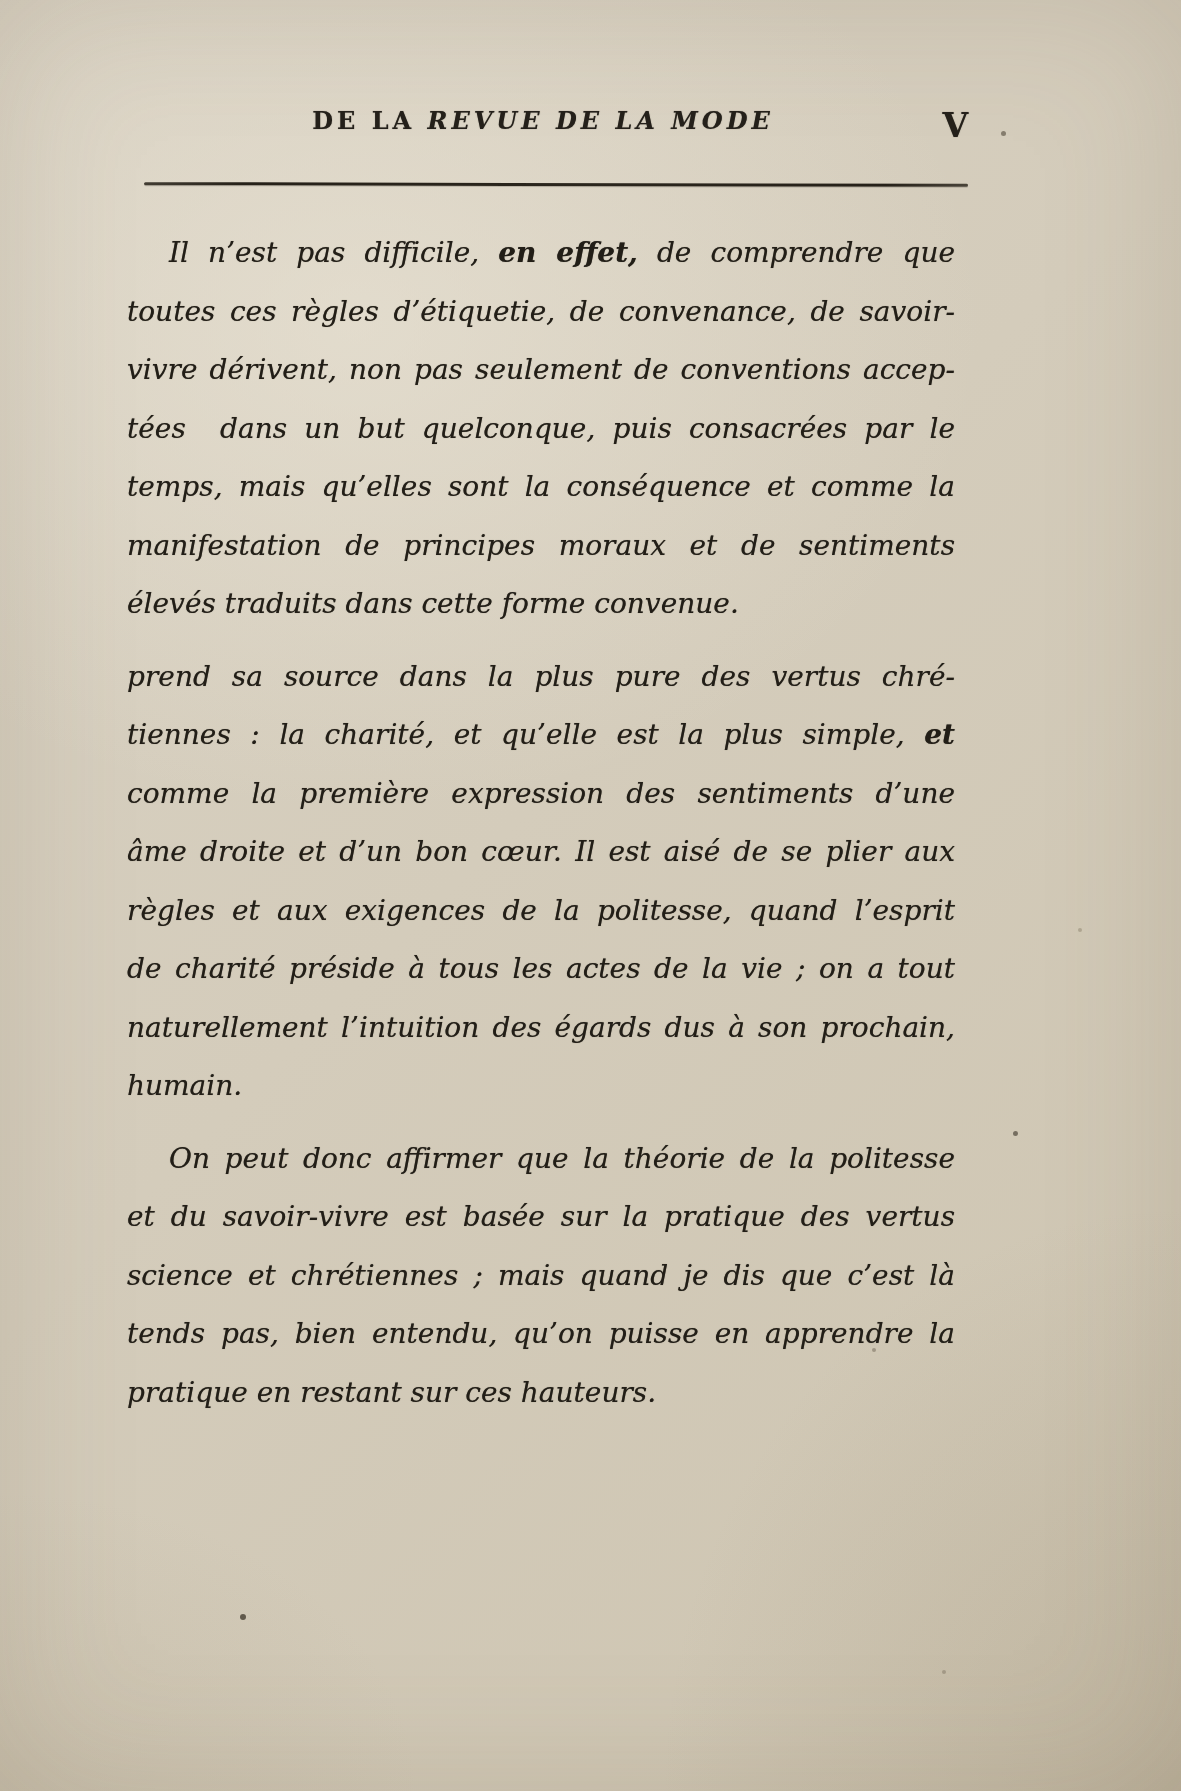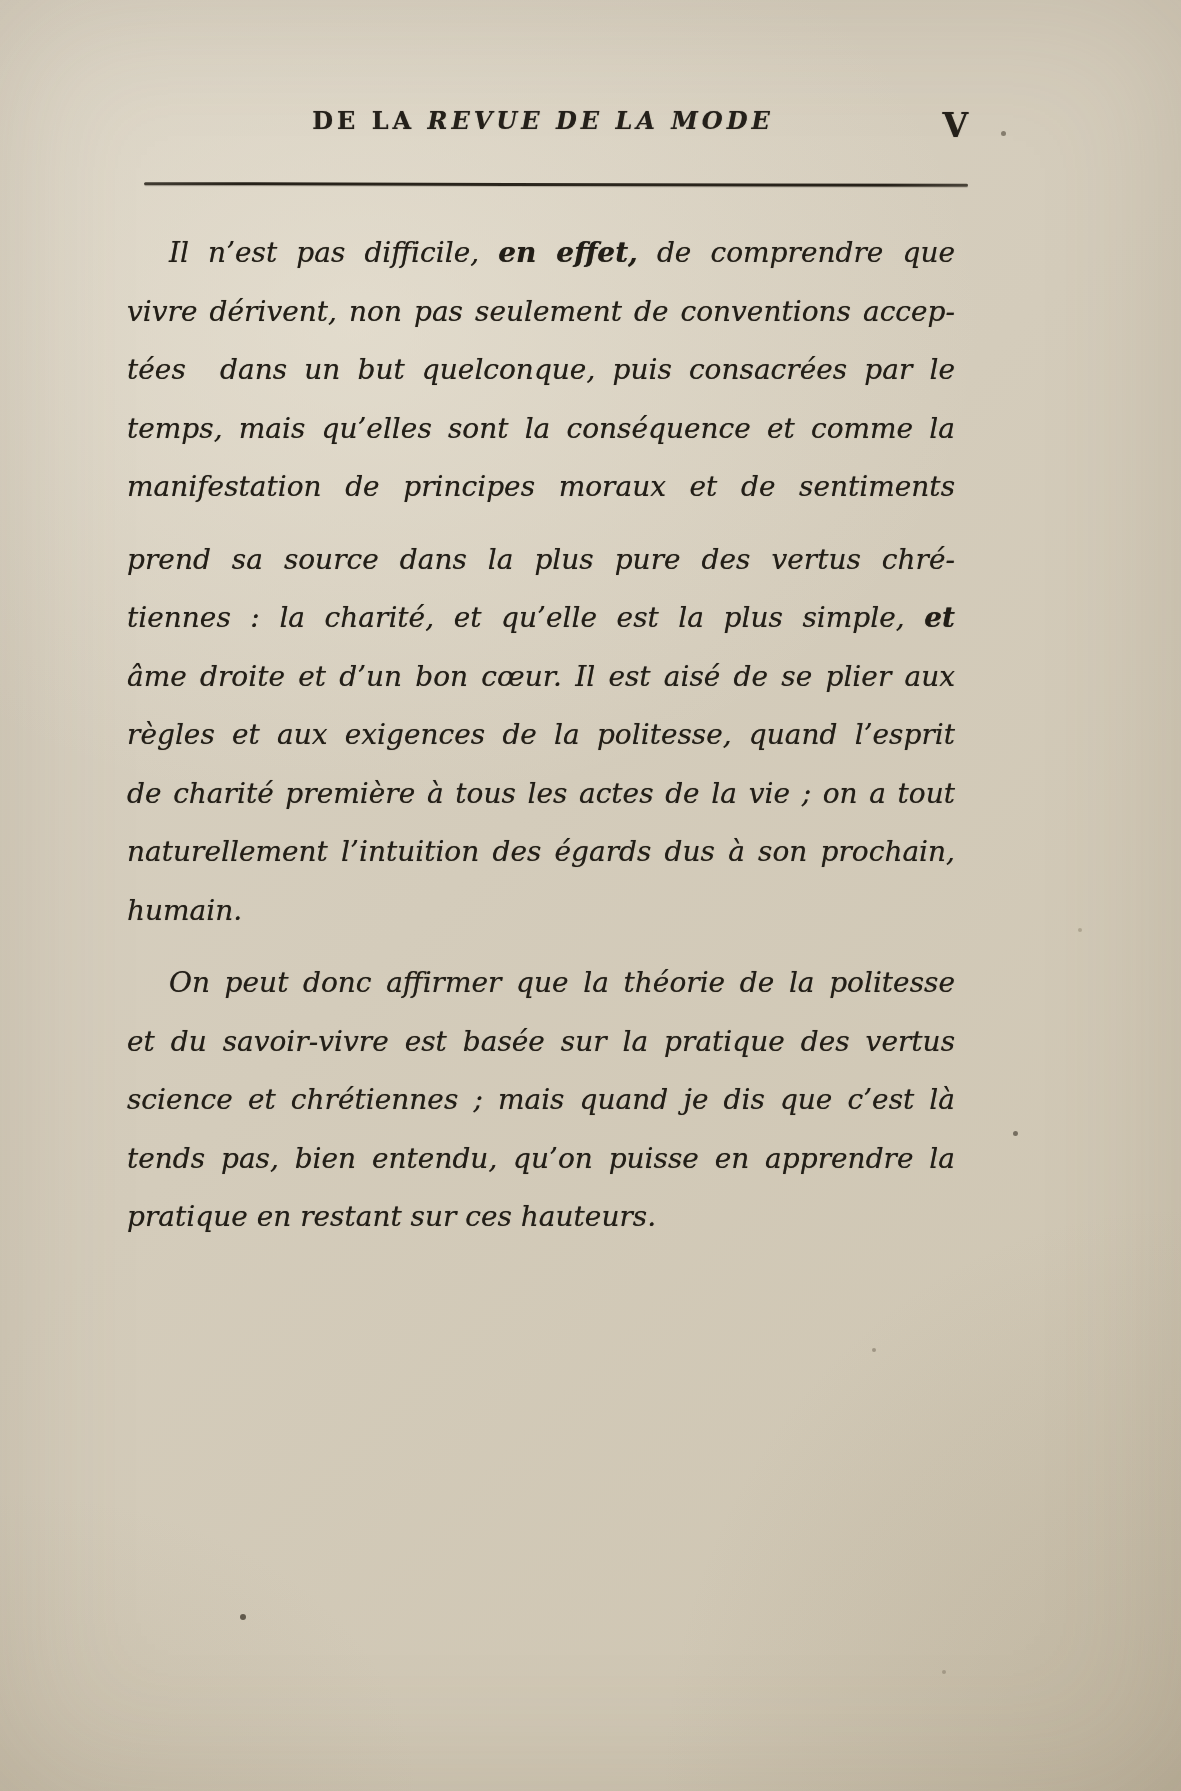--- a/index.html
+++ b/index.html
@@ -64,31 +64,34 @@
 
   <div class="running-head"><span>DE LA </span><span class="head-italic">REVUE DE LA MODE</span></div>
 
   <div class="folio">V</div>
 
   <div class="head-rule"></div>
 
   <div class="text-block" id="text-block">
       <div class="paragraph">
         <div class="line"><span class="indent"></span><span>Il n’est pas difficile, </span><span class="seg-bold">en effet,</span><span> de comprendre que</span></div>
+        <div class="line"><span>toutes ces règles d’étiquetie, de convenance, de savoir-</span></div>
         <div class="line"><span>vivre dérivent, non pas seulement de conventions accep-</span></div>
         <div class="line"><span>tées&nbsp; dans un but quelconque, puis consacrées par le</span></div>
         <div class="line"><span>temps, mais qu’elles sont la conséquence et comme la</span></div>
         <div class="line"><span>manifestation de principes moraux et de sentiments</span></div>
+        <div class="line last"><span>élevés traduits dans cette forme convenue.</span></div>
       </div>
       <div class="paragraph">
         <div class="line"><span>prend sa source dans la plus pure des vertus chré-</span></div>
         <div class="line"><span>tiennes : la charité,  et qu’elle est la plus simple, </span><span class="seg-bold">et</span></div>
+        <div class="line"><span>comme la première expression des sentiments d’une</span></div>
         <div class="line"><span>âme droite et d’un bon cœur. Il est aisé de se plier aux</span></div>
         <div class="line"><span>règles et aux exigences de la politesse, quand l’esprit</span></div>
-        <div class="line"><span>de charité première à tous les actes de la vie ; on a tout</span></div>
+        <div class="line"><span>de charité préside à tous les actes de la vie ; on a tout</span></div>
         <div class="line"><span>naturellement l’intuition des égards dus à son prochain,</span></div>
         <div class="line last"><span>humain.</span></div>
       </div>
       <div class="paragraph">
         <div class="line"><span class="indent"></span><span>On peut donc  affirmer  que la  théorie de  la politesse</span></div>
         <div class="line"><span>et du savoir-vivre est basée  sur la  pratique des vertus</span></div>
         <div class="line"><span>science et  chrétiennes ;  mais quand je dis que c’est là</span></div>
         <div class="line"><span>tends pas,  bien entendu,  qu’on  puisse en apprendre la</span></div>
         <div class="line last"><span>pratique en restant sur ces hauteurs.</span></div>
       </div>

